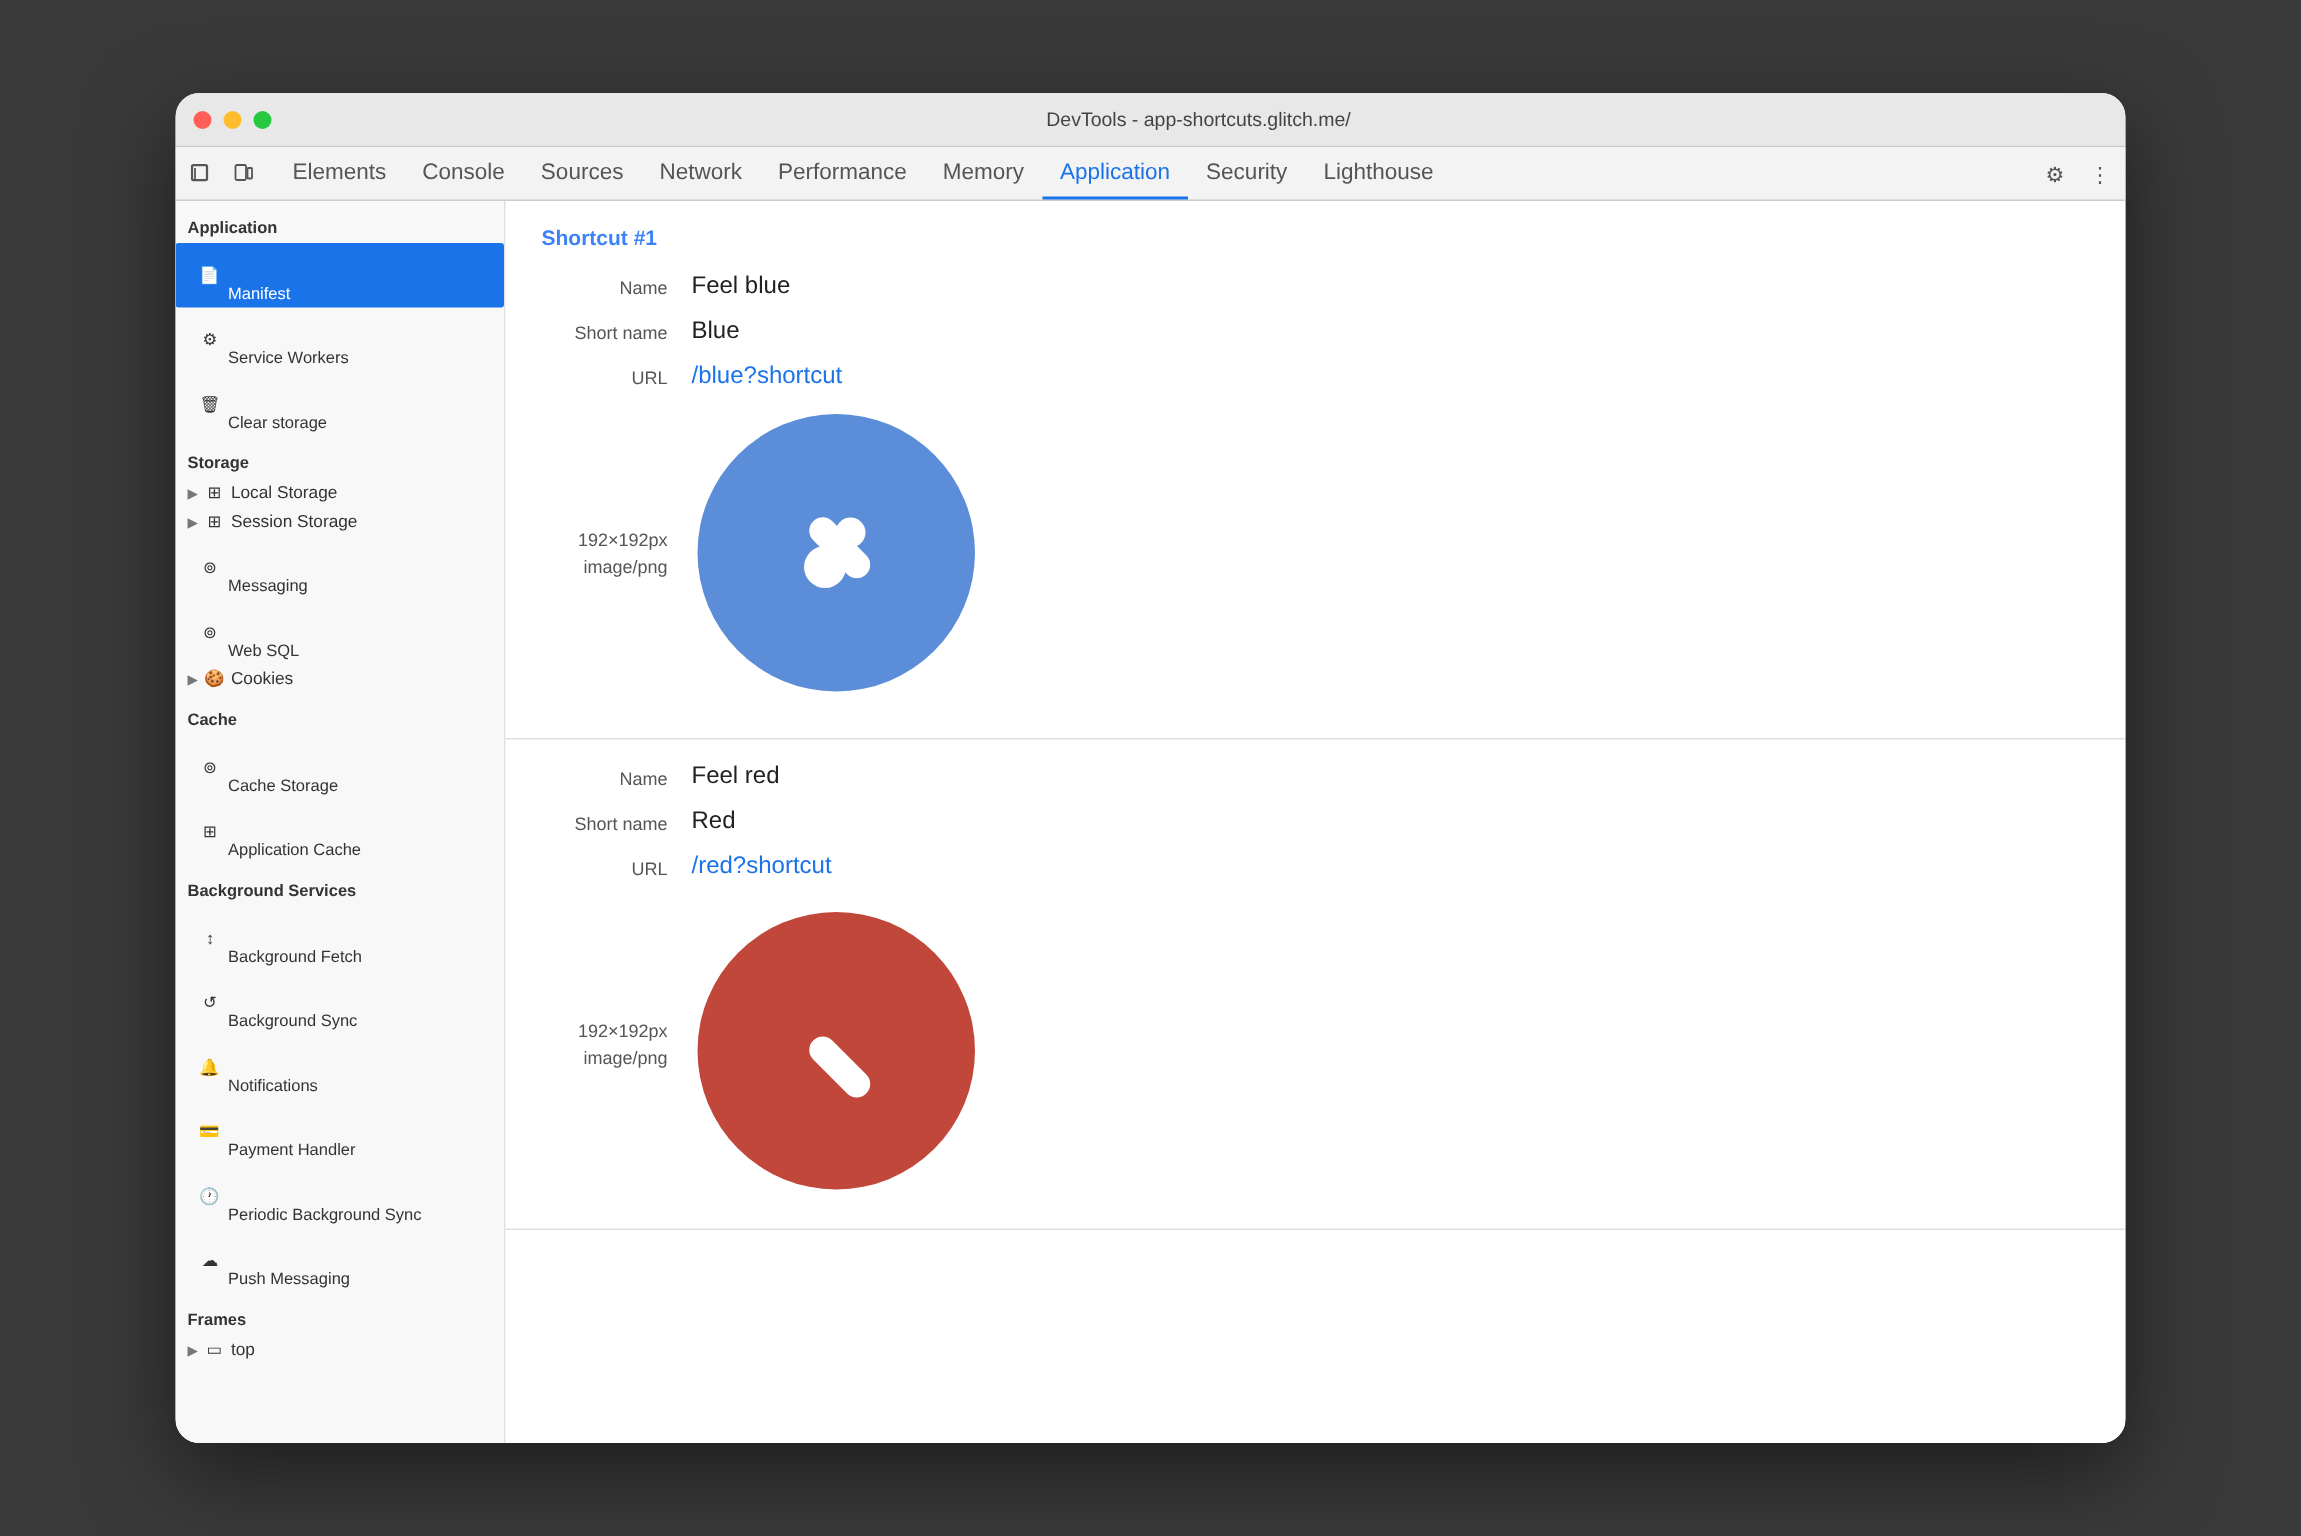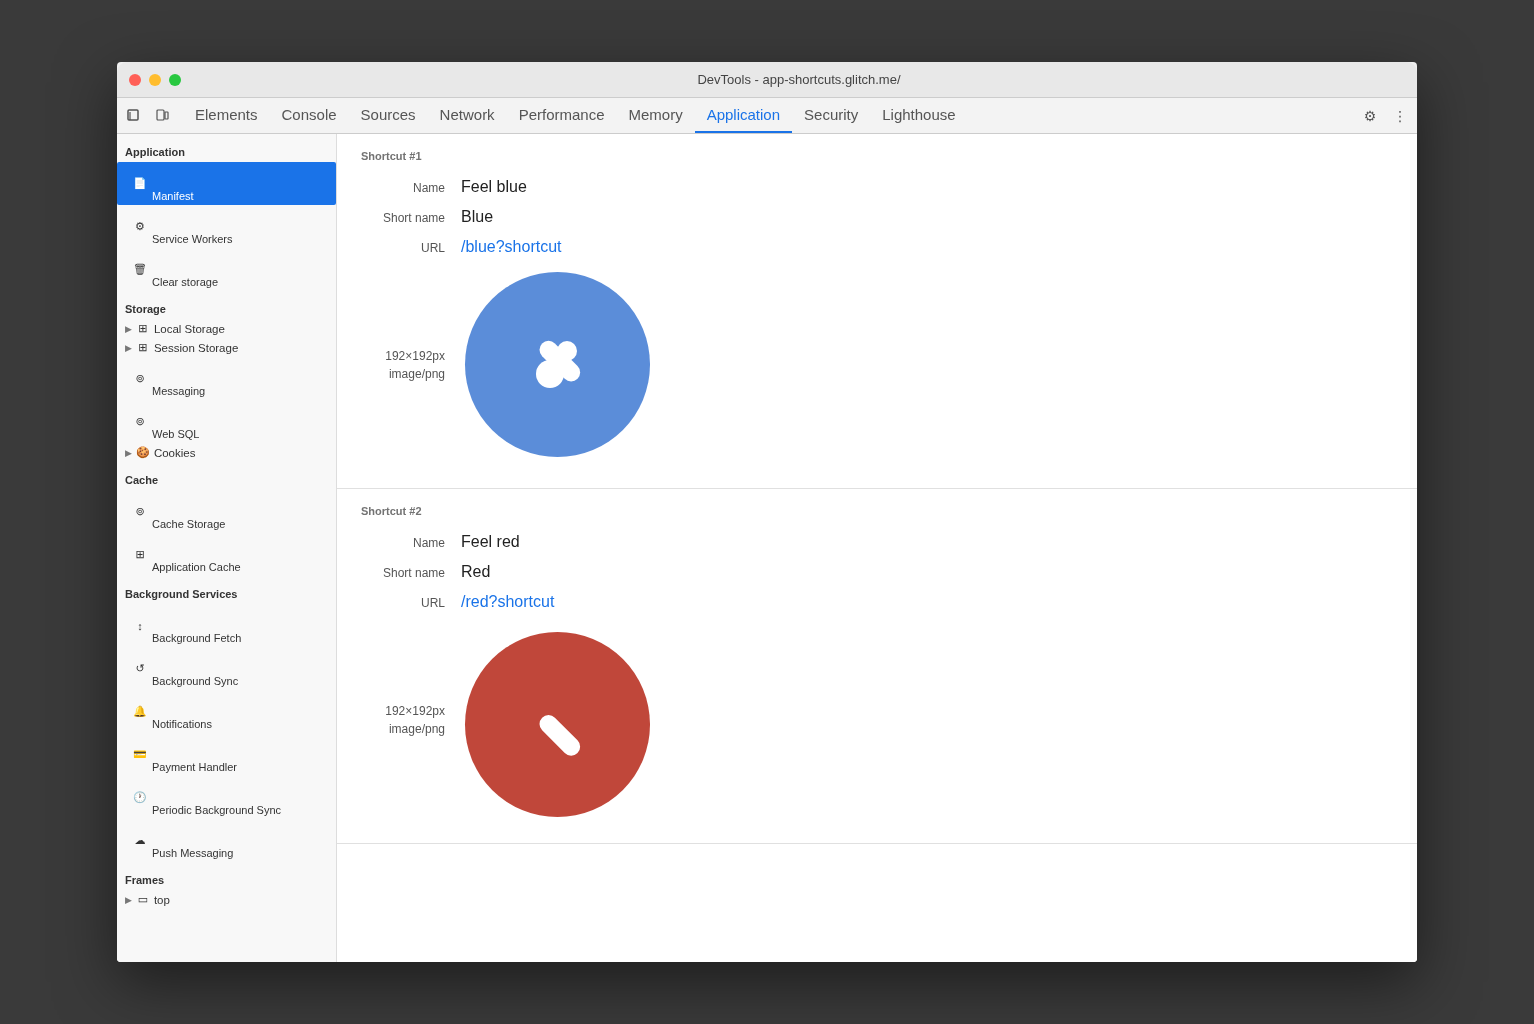--- a/index.html
+++ b/index.html
@@ -8,21 +8,21 @@
       display: flex;
       justify-content: center;
       align-items: center;
       min-height: 100vh;
       font-family: -apple-system, BlinkMacSystemFont, 'Helvetica Neue', Arial, sans-serif;
     }
     .window {
       width: 1300px;
       height: 900px;
       background: #f0f0f0;
-      border-radius: 4px;
+      border-radius: 16px;
       box-shadow: 0 20px 60px rgba(0,0,0,0.5);
       overflow: hidden;
       display: flex;
       flex-direction: column;
     }
     .title-bar {
       background: #e8e8e8;
       height: 36px;
       display: flex;
       align-items: center;
@@ -175,23 +175,23 @@
       flex: 1;
       overflow-y: auto;
       background: #fff;
       padding: 0;
     }
     .shortcut-section {
       padding: 16px 24px;
       border-bottom: 1px solid #e0e0e0;
     }
     .shortcut-title {
-      font-size: 11px;
+      font-size: 14px;
       font-weight: 700;
-      color: #737373;
+      color: #3b82f6;
       margin-bottom: 16px;
     }
     .shortcut-row {
       display: flex;
       align-items: center;
       margin-bottom: 12px;
     }
     .shortcut-label {
       width: 100px;
       text-align: right;
@@ -402,21 +402,20 @@
                   <circle cx="38" cy="55" r="14" fill="white"></circle>
                   <rect x="40" y="20" width="18" height="50" rx="9" fill="white" transform="rotate(-45 45 45)"></rect>
                   <circle cx="55" cy="32" r="10" fill="white"></circle>
                 </svg>
               </div>
             </div>
           </div>
         </div>
 
         <div class="shortcut-section">
-          <div class="shortcut-title">Shortcut #2</div>
 
           <div class="shortcut-row">
             <div class="shortcut-label">Name</div>
             <div class="shortcut-value">Feel red</div>
           </div>
 
           <div class="shortcut-row">
             <div class="shortcut-label">Short name</div>
             <div class="shortcut-value">Red</div>
           </div>

